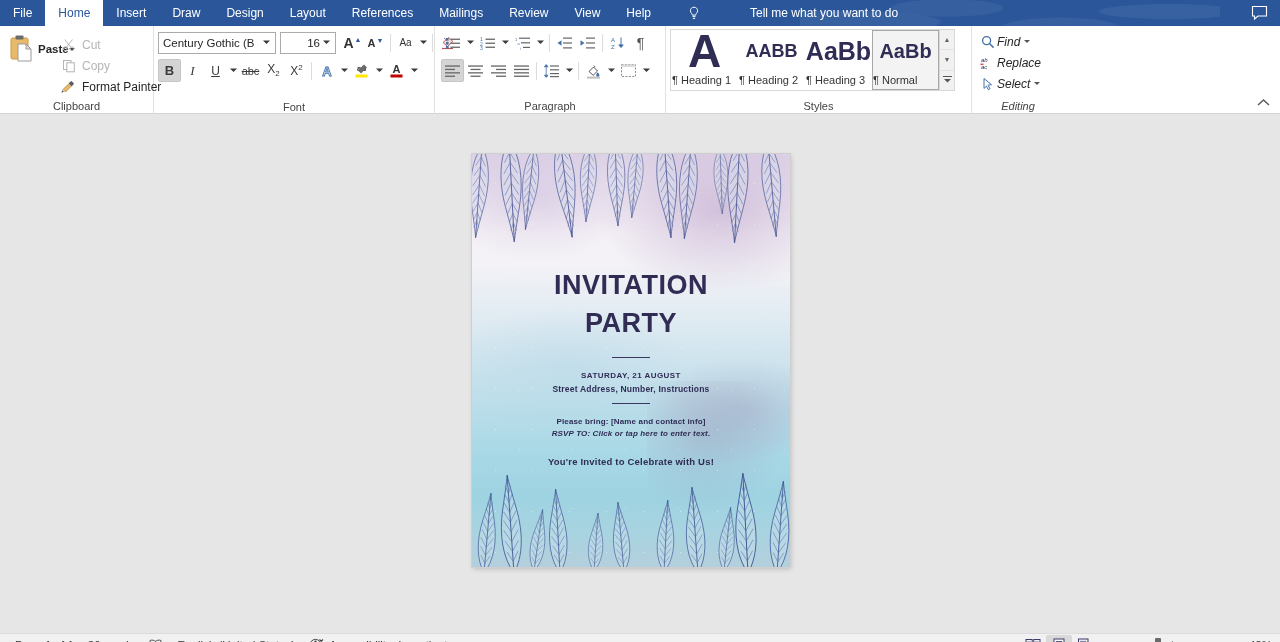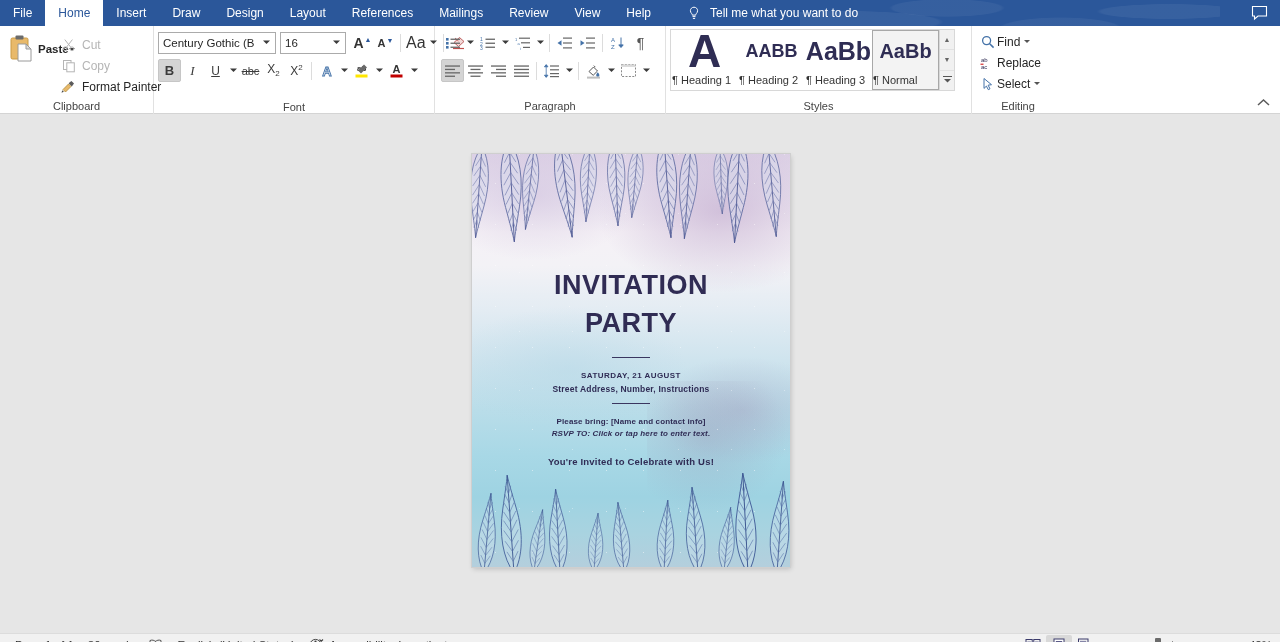--- a/index.html
+++ b/index.html
@@ -38,21 +38,21 @@
     white-space: nowrap;
     position: relative; z-index: 2;
   }
   .tab.active {
     background: #fff;
     color: #2b579a;
   }
   .tellme-wrap {
     display: flex; align-items: center;
     margin-left: 22px;
-    position: relative; z-index: 2;
+    position: relative; z-index: 2; gap: 40px;
   }
   .bulb {
     width: 16px; height: 16px;
     margin-right: 8px;
     position: relative;
   }
   .bulb svg { display:block; }
   .tellme-text { color: #fff; font-size: 12px; white-space: nowrap; }
   .comment-icon {
     position: absolute; right: 12px; top: 5px;
@@ -133,21 +133,21 @@
     cursor: text;
     overflow: hidden;
     white-space: nowrap;
   }
   .combo .cv { flex: 1; overflow: hidden; }
   .combo .cbtn {
     width: 12px; display: flex; align-items: center; justify-content: center;
     cursor: pointer;
   }
   .combo-font { width: 118px; }
-  .combo-size { width: 66px; margin-left: 4px; }
+  .combo-size { width: 56px; margin-left: 4px; text-align: right; }
   .ic {
     height: 23px; min-width: 23px;
     display: flex; align-items: center; justify-content: center;
     cursor: pointer; border-radius: 2px;
     font-size: 13px; color: #3b3b3b;
     padding: 0 2px;
   }
   .ic.on { background: #d4d4d4; border: 1px solid #c6c6c6; }
   .split-caret {
     width: 12px; height: 23px;
@@ -199,21 +199,21 @@
   .ss-btn {
     flex: 1;
     display: flex; align-items: center; justify-content: center;
     background: #f1f1f1;
     border-bottom: 1px solid #e2e2e2;
     cursor: pointer;
     font-size: 7px; color: #666;
   }
 
   
-  .g-editing { width: 92px; border-right: none; }
+  .g-editing { width: 92px; border-right: none; font-style: italic; }
   .g-editing .group-body { flex-direction: column; padding-left: 6px; padding-top: 5px; }
   .ed-item {
     height: 21px; display: flex; align-items: center;
     font-size: 12px; cursor: pointer; border-radius: 2px;
     padding-right: 3px;
     white-space: nowrap;
   }
   .ed-ico { width: 19px; display: flex; align-items: center; justify-content: center; }
   .mini-caret {
     width: 0; height: 0;
@@ -494,21 +494,21 @@
         <div class="ic" style="margin-left:5px;">
           <span style="font-size:14px;color:#333;font-weight:600;">A</span>
           <span style="font-size:7px;color:#2b579a;margin-left:1px;margin-top:-6px;">▲</span>
         </div>
         <div class="ic">
           <span style="font-size:11px;color:#333;font-weight:600;">A</span>
           <span style="font-size:7px;color:#2b579a;margin-left:1px;margin-top:-5px;">▼</span>
         </div>
         <div class="vsep"></div>
         <div class="ic">
-          <span style="font-size:16px;color:#333;">Aa</span>
+          <span style="font-size:10px;color:#333;">Aa</span>
         </div>
         <div class="split-caret">
           <svg width="7" height="5" viewBox="0 0 7 5">
               <path d="M0 0.5l3.5 3.5L7 0.5z" fill="#3b3b3b"></path>
             </svg>
         </div>
         <div class="vsep"></div>
         <div class="ic">
           <svg width="17" height="16" viewBox="0 0 17 16">
             <path d="M3 13.5h11" stroke="#c0504d" stroke-width="1.2" fill="none"></path>

